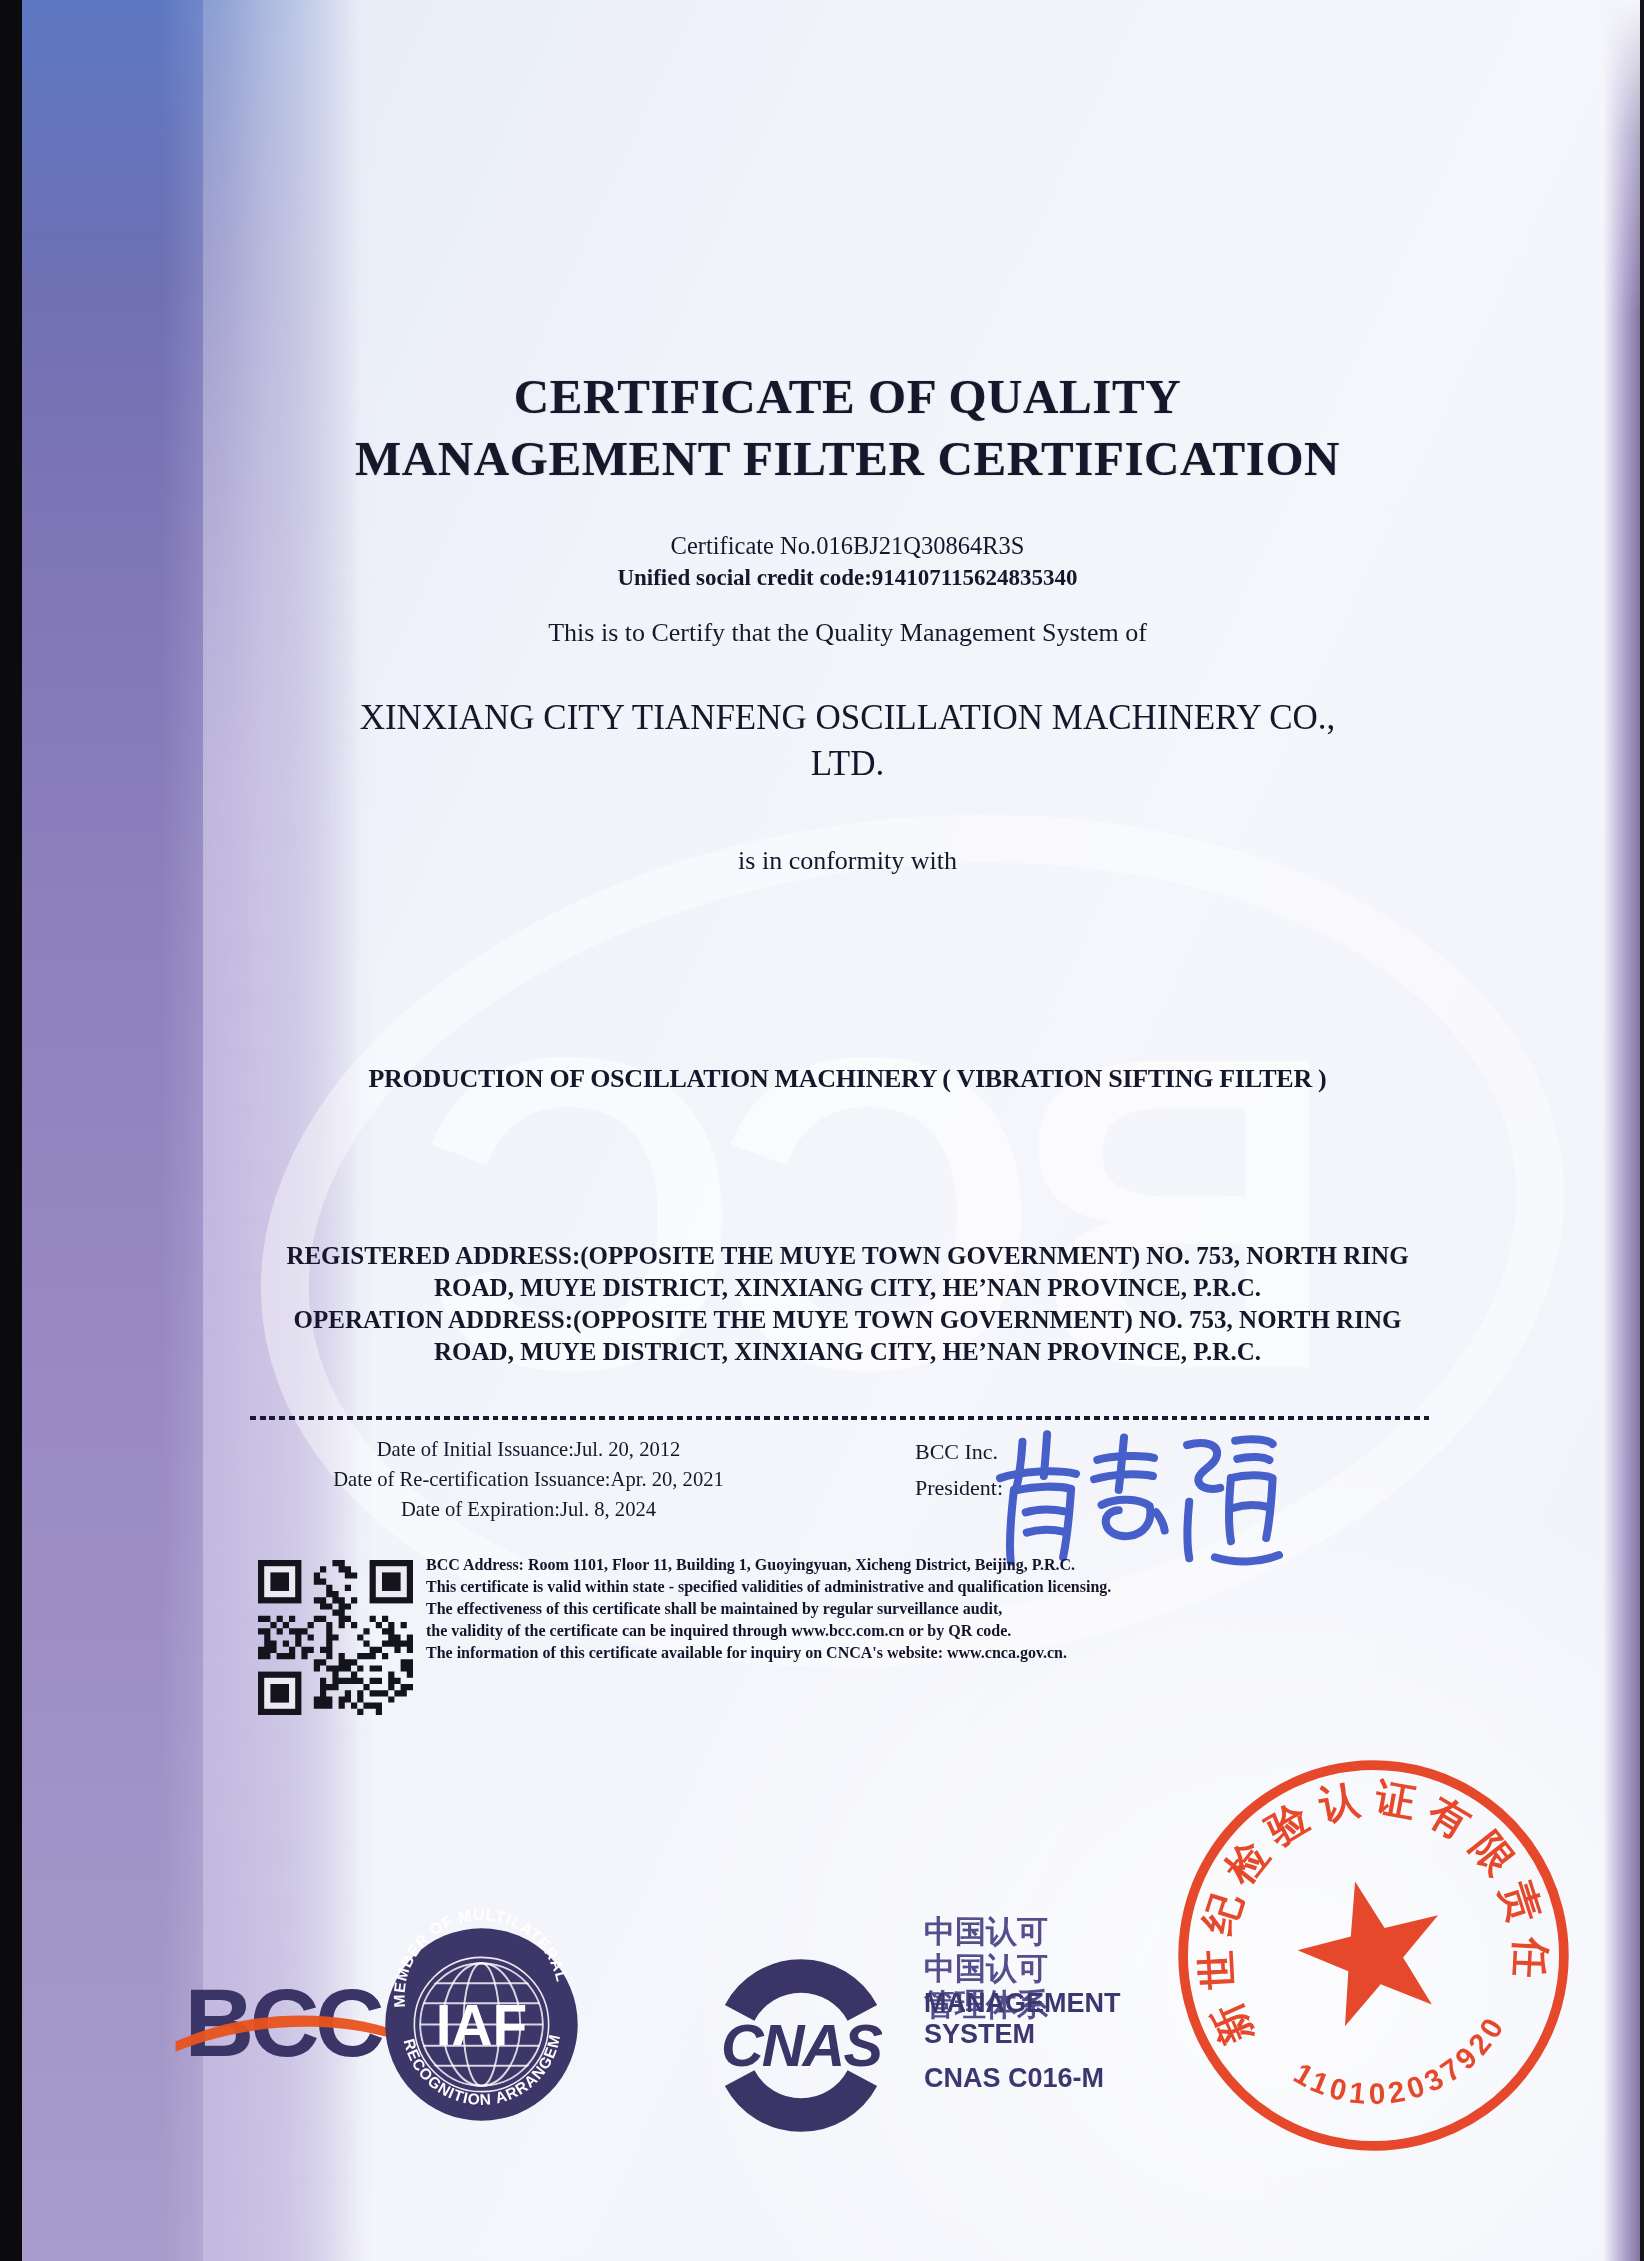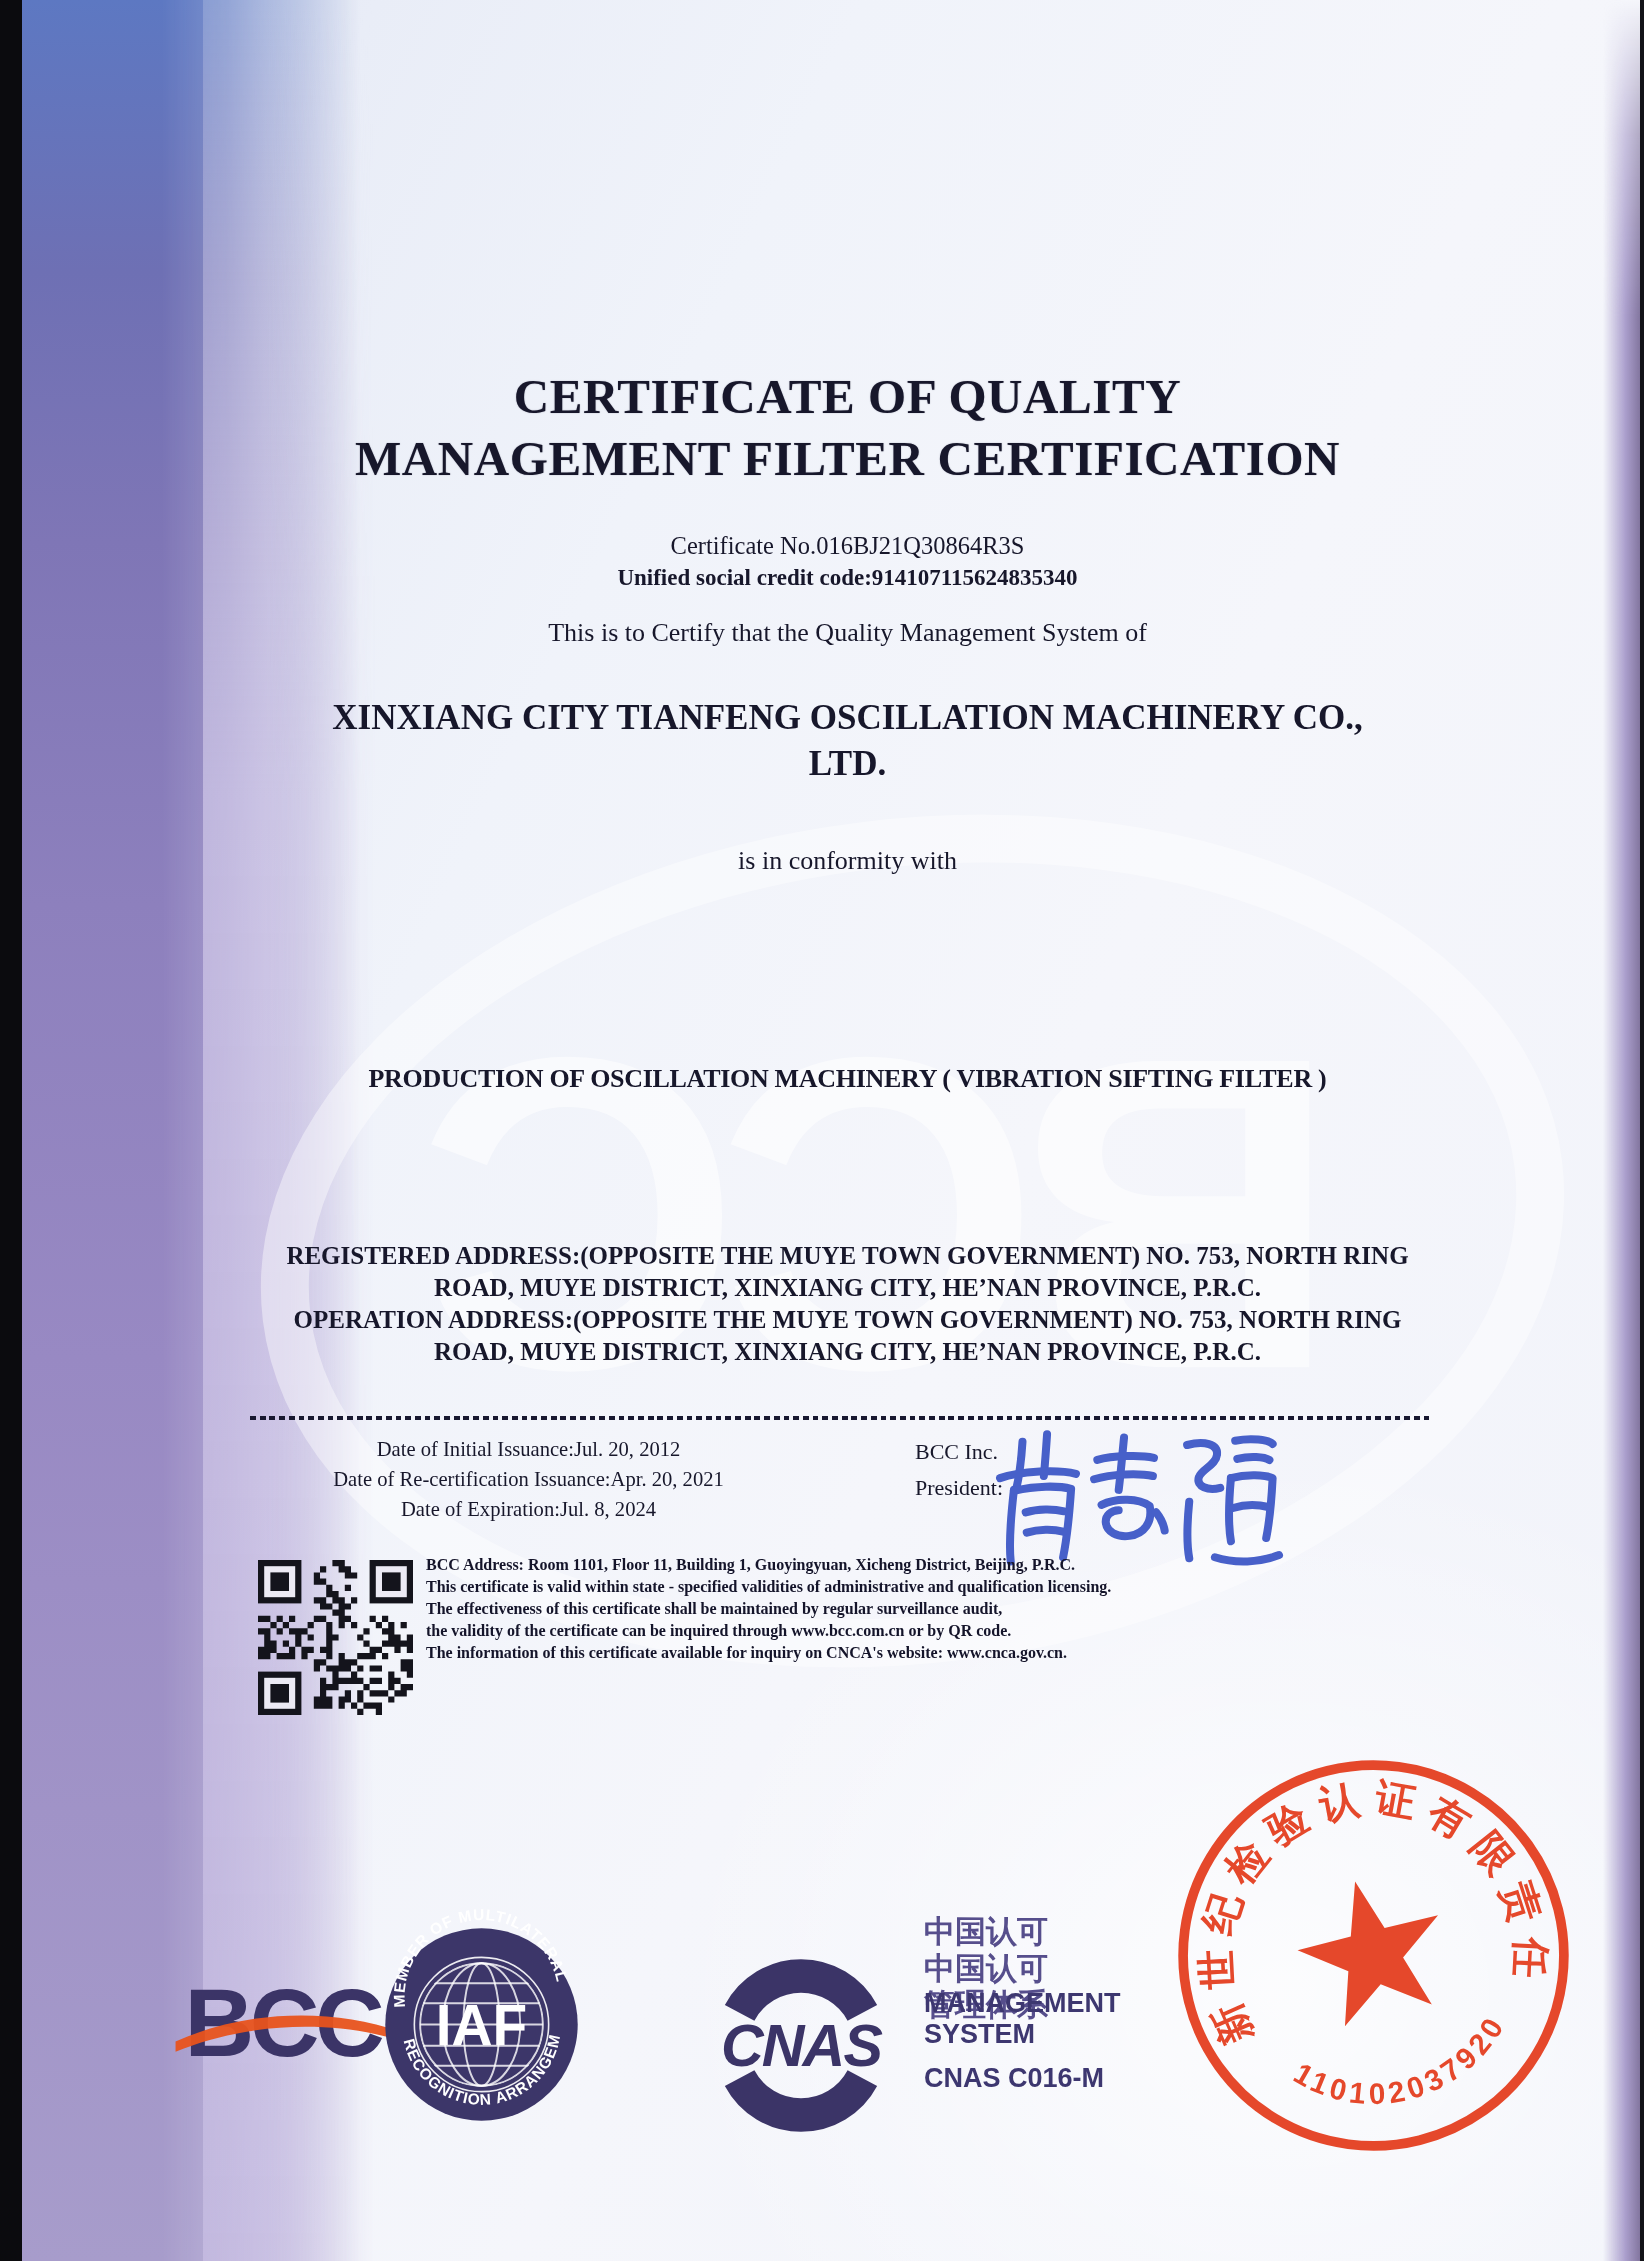--- a/index.html
+++ b/index.html
@@ -34,21 +34,21 @@
     color:rgba(255,255,255,.55);transform:rotate(180deg);}
   .wm-arc{left:258px;top:819px;width:1213px;height:748px;border:48px solid rgba(255,255,255,.42);
     border-radius:50%;transform:rotate(-7deg);}
   
   .ccol{left:193px;width:1309px;text-align:center;}
   .title{top:366px;font-size:49px;font-weight:700;line-height:62px;letter-spacing:0.6px;
     text-shadow:0 0 1.3px rgba(23,23,50,.35);}
   .certno{top:530px;font-size:24.5px;font-weight:400;line-height:32px;}
   .credit{top:562px;font-size:23px;font-weight:700;line-height:31px;}
   .certify{top:618px;font-size:26px;}
-  .company{top:695px;font-size:35px;font-weight:700;line-height:46px;}
+  .company{top:695px;font-size:35px;font-weight:400;line-height:46px;}
   .conf{top:846px;font-size:26px;}
   .std{top:881px;font-size:24.5px;}
   .scope{top:1064px;font-size:26px;font-weight:700;letter-spacing:-0.3px;}
   .addr{top:1240px;font-size:25px;font-weight:700;line-height:32px;}
   .dotted{left:250px;top:1416px;width:1179px;height:3.9px;
     background:repeating-linear-gradient(90deg,#181830 0 5.8px,transparent 5.8px 9.7px);}
   .dates{left:193px;top:1434px;width:671px;text-align:center;font-size:20.6px;line-height:30px;}
   .issuer{left:915px;top:1434px;font-size:22px;line-height:36px;}
   .fineprint{left:426px;top:1554px;font-size:16px;font-weight:600;line-height:22px;white-space:nowrap;
     color:#14142a;}

